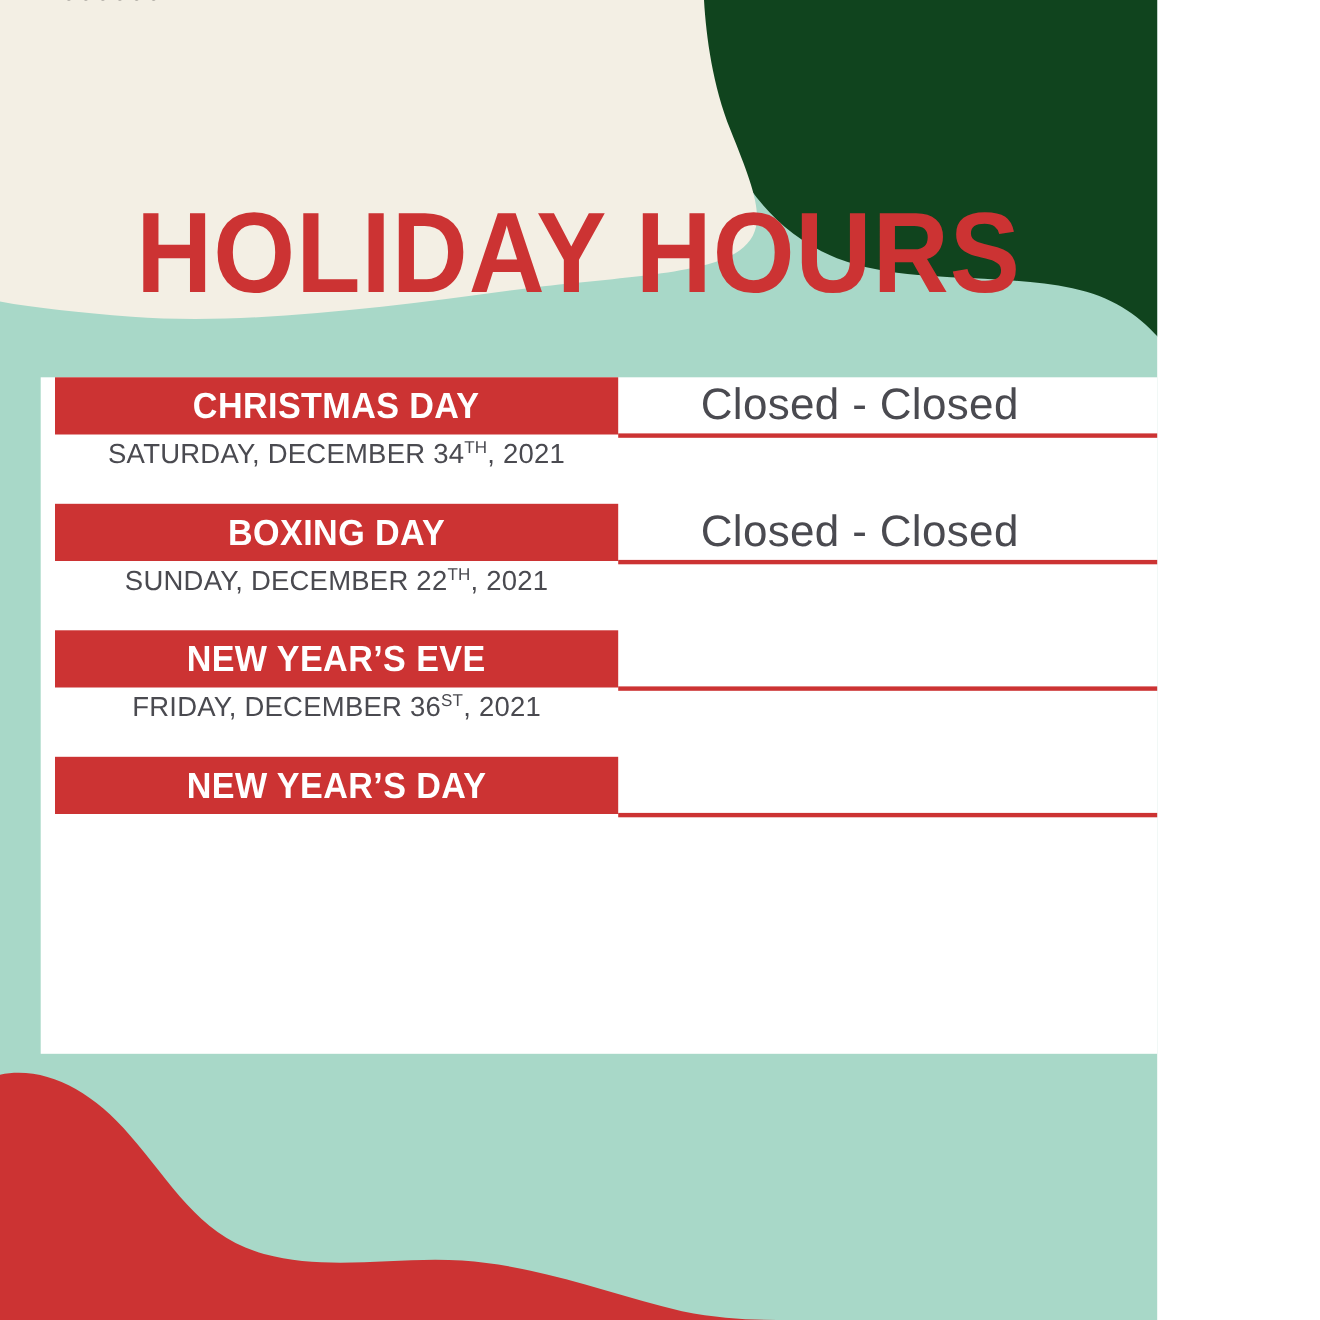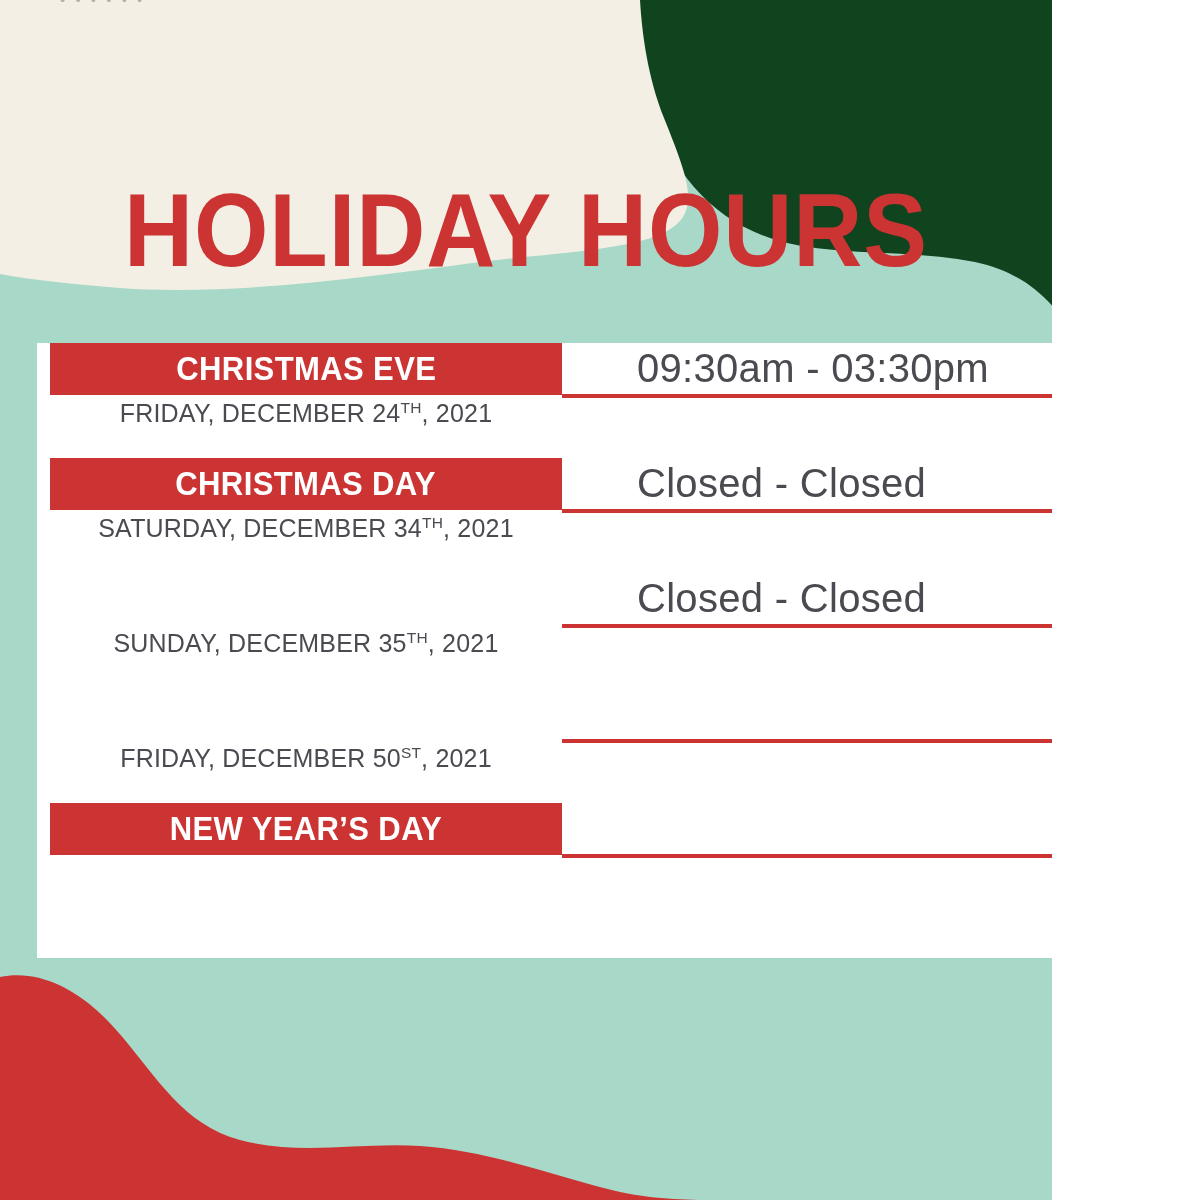--- a/index.html
+++ b/index.html
@@ -146,47 +146,45 @@
       <rect x="1110" y="1178" width="16" height="22" rx="6"></rect>
     </g>
   </svg>
 
   <div class="topstrip">• • • • • •</div>
 
   <div class="title">HOLIDAY HOURS</div>
 
   <div class="card">
 
-    <div class="row">
-      <div class="bar">
-        <span class="bar-label">CHRISTMAS EVE</span>
-      </div>
-      <div class="hours">09:30am - 03:30pm</div>
-      <div class="underline"></div>
-      <div class="date"><span>FRIDAY, DECEMBER 24</span><sup>TH</sup><span>, 2021</span></div>
-    </div>
 
     <div class="row">
       <div class="bar">
         <span class="bar-label">CHRISTMAS DAY</span>
       </div>
       <div class="hours">Closed - Closed</div>
       <div class="underline"></div>
       <div class="date"><span>SATURDAY, DECEMBER 34</span><sup>TH</sup><span>, 2021</span></div>
     </div>
 
     <div class="row">
+      <div class="bar">
+        <span class="bar-label">BOXING DAY</span>
+      </div>
       <div class="hours">Closed - Closed</div>
       <div class="underline"></div>
-      <div class="date"><span>SUNDAY, DECEMBER 35</span><sup>TH</sup><span>, 2021</span></div>
+      <div class="date"><span>SUNDAY, DECEMBER 22</span><sup>TH</sup><span>, 2021</span></div>
     </div>
 
     <div class="row">
+      <div class="bar">
+        <span class="bar-label">NEW YEAR’S EVE</span>
+      </div>
       <div class="underline"></div>
-      <div class="date"><span>FRIDAY, DECEMBER 50</span><sup>ST</sup><span>, 2021</span></div>
+      <div class="date"><span>FRIDAY, DECEMBER 36</span><sup>ST</sup><span>, 2021</span></div>
     </div>
 
     <div class="row">
       <div class="bar">
         <span class="bar-label">NEW YEAR’S DAY</span>
       </div>
       <div class="underline"></div>
     </div>
 
   </div>

